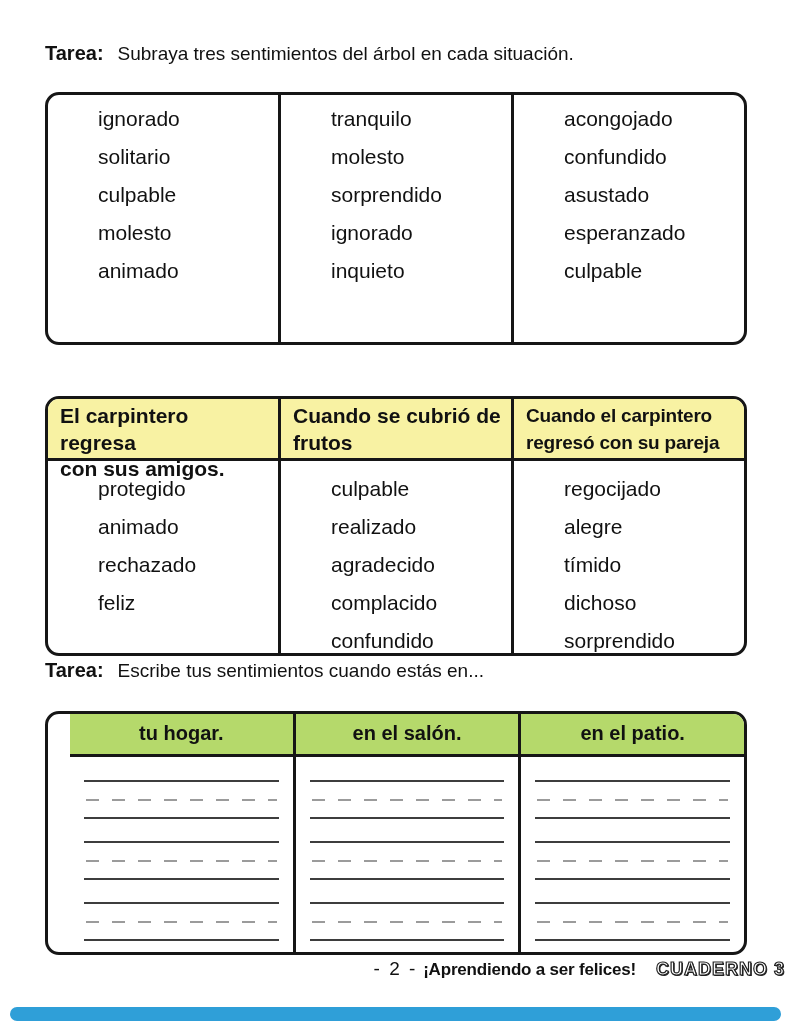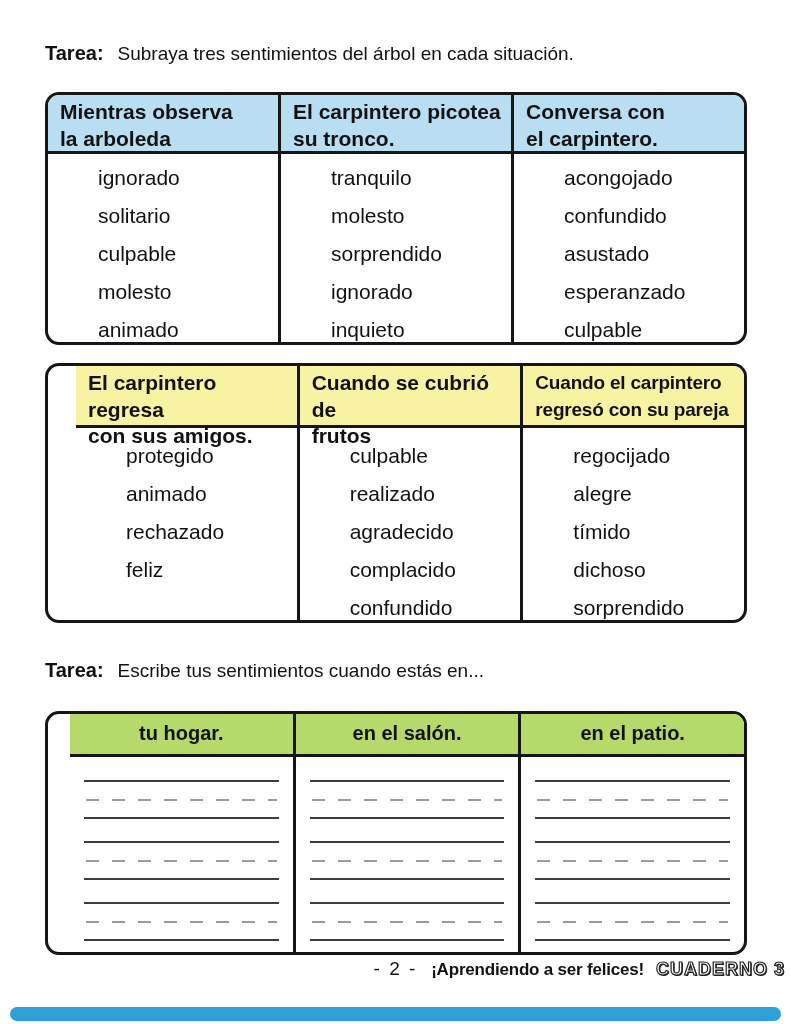--- a/index.html
+++ b/index.html
@@ -21,21 +21,21 @@
   .wtable{
     position:absolute;left:45px;width:702px;
     border:3px solid var(--table-border);
     border-radius:14px;
     overflow:hidden;
     box-sizing:border-box;
     display:flex;flex-direction:column;
     background:#fff;
   }
   .t1{top:92px;height:253px;}
-  .t2{top:363px;height:260px;padding-left:28px;}
+  .t2{top:396px;height:260px;}
   .t3{top:711px;height:244px;padding-left:22px;}
   .thead{
     display:flex;flex:0 0 auto;
     border-bottom:3px solid var(--table-border);
   }
   .t1 .thead{background:var(--blue-header);height:56px;}
   .t2 .thead{background:var(--yellow-header);height:59px;}
   .t3 .thead{background:var(--green-header);height:40px;}
   .th{
     flex:1 1 0;box-sizing:border-box;
@@ -70,49 +70,41 @@
   .footer{position:absolute;top:958px;left:0;width:100%;height:26px;}
   .pagenum{
     position:absolute;left:0;right:0;text-align:center;
     font-size:19px;letter-spacing:2px;
   }
   .brand{position:absolute;right:6px;top:1px;white-space:nowrap;}
   .brand-title{
     font-weight:800;font-size:17px;letter-spacing:-0.2px;
   }
   .badge{
-    font-weight:800;font-size:18px;letter-spacing:1px;margin-left:12px;
+    font-weight:800;font-size:18px;letter-spacing:1px;margin-left:20px;
     color:#ffffff;
     -webkit-text-stroke:1.2px #222;
     text-shadow:1px 1px 0 #222;
   }
   
   .bottom-bar{
     position:absolute;top:1007px;left:10px;width:771px;height:14px;
     border-radius:7px;background:var(--bottom-bar);
   }
 </style>
 </head>
 <body>
 
 <div class="page">
 
   <div class="task task1">
     <span class="task-label">Tarea:</span><span class="task-text">Subraya tres sentimientos del árbol en cada situación.</span>
   </div>
 
   <div class="wtable t1">
-    <div class="thead">
-      <div class="th">Mientras observa
-la arboleda</div>
-      <div class="th">El carpintero picotea
-su tronco.</div>
-      <div class="th">Conversa con
-el carpintero.</div>
-    </div>
     <div class="tbody">
       <div class="col">
         <div class="word">ignorado</div>
         <div class="word">solitario</div>
         <div class="word">culpable</div>
         <div class="word">molesto</div>
         <div class="word">animado</div>
       </div>
       <div class="col">
         <div class="word">tranquilo</div>

